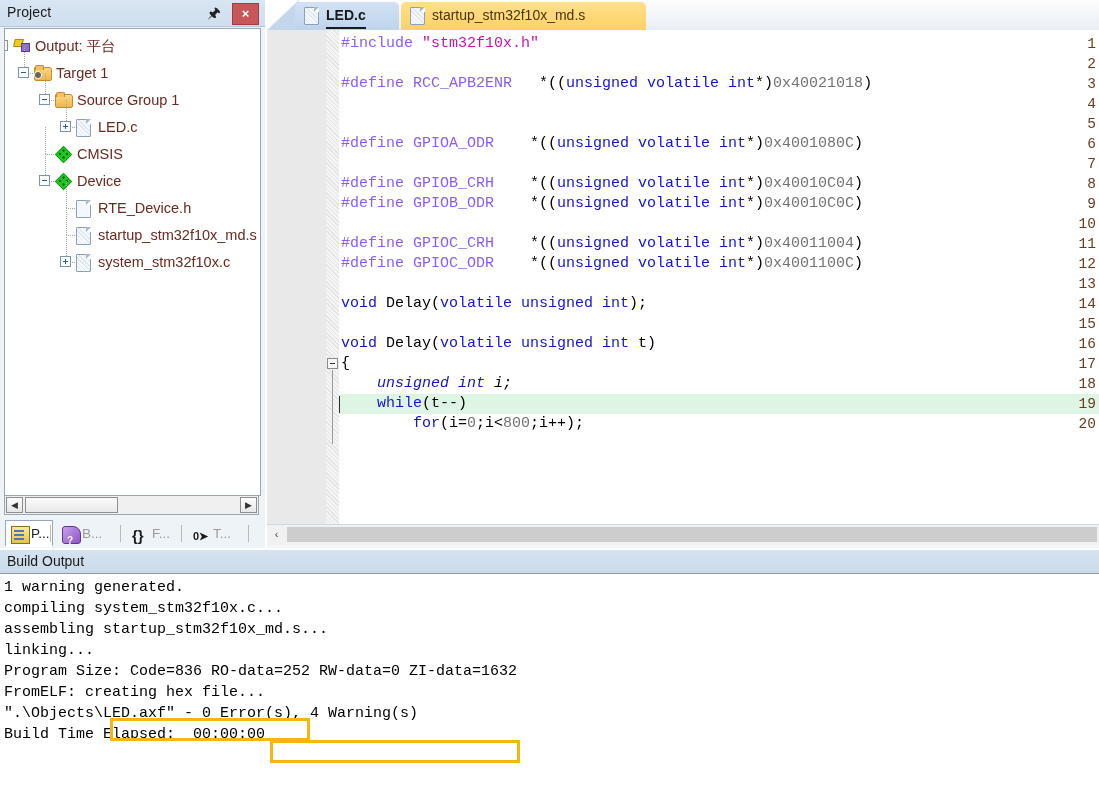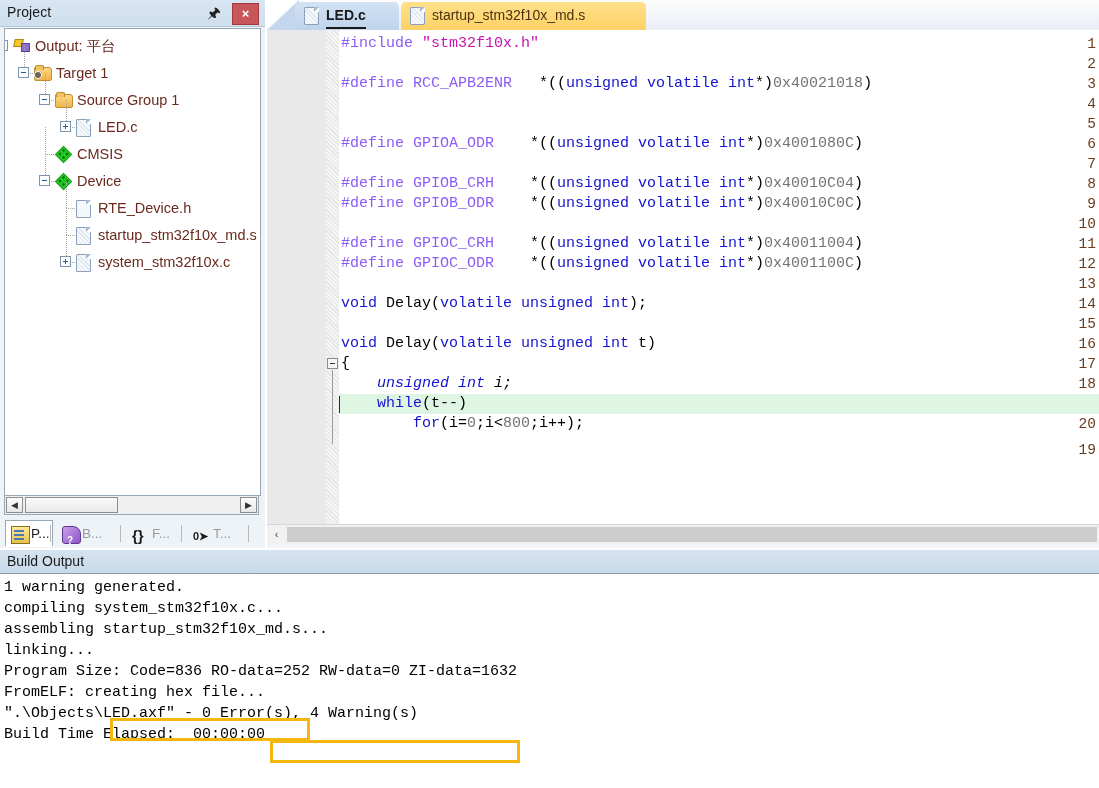--- a/index.html
+++ b/index.html
@@ -410,21 +410,21 @@
         <div class="lineno" style="top: 284px;">15</div>
         <div class="codeline" style="top: 284px;"></div>
         <div class="lineno" style="top: 304px;">16</div>
         <div class="codeline" style="top: 304px;"><span class="kw">void</span><span> Delay(</span><span class="kw">volatile unsigned int</span><span> t)</span></div>
         <div class="lineno" style="top: 324px;">17</div>
         <div class="codeline" style="top: 324px;"><span>{</span></div>
         <div class="fold-box" style="left: 60px; top: 328px;"></div>
         <div class="fold-stem" style="left: 65px; top: 340px; height: 74px;"></div>
         <div class="lineno" style="top: 344px;">18</div>
         <div class="codeline" style="top: 344px; font-style: italic;"><span>    </span><span class="kw">unsigned int</span><span> i;</span></div>
-        <div class="lineno" style="top: 364px; margin-top: 46px;">19</div>
+        <div class="lineno" style="top: 364px;">19</div>
         <div class="codeline" style="top: 364px;"><span>    </span><span class="kw">while</span><span>(t--)</span></div>
         <div class="lineno" style="top: 384px;">20</div>
         <div class="codeline" style="top: 384px;"><span>        </span><span class="kw">for</span><span>(i=</span><span class="num">0</span><span>;i&lt;</span><span class="num">800</span><span>;i++);</span></div>
       </div>
 
     <div id="code-hscroll">
       <div id="ch-left">‹</div>
       <div id="ch-thumb"></div>
     </div>
   </div>

